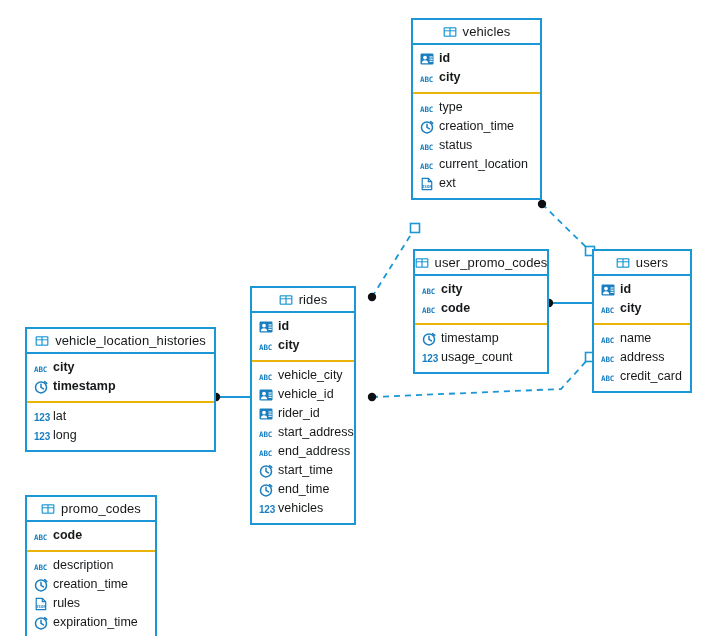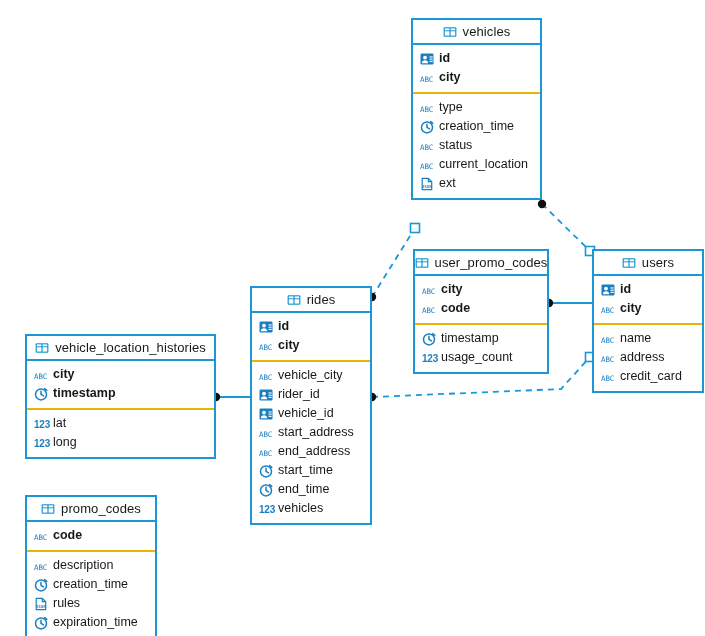--- a/index.html
+++ b/index.html
@@ -65,21 +65,21 @@
     font-size:10px;
     font-weight:bold;
     color:#1a7fc1;
     letter-spacing:-0.2px;
     line-height:14px;
     text-align:left;
     font-family:"Liberation Sans",sans-serif;
   }
   .ic-abc{
     font-size:7.5px;
-    font-weight:normal;
+    font-weight:bold;
     color:#1a7fc1;
     letter-spacing:-0.1px;
     line-height:14px;
     font-family:"DejaVu Sans Mono","Liberation Mono",monospace;
   }
 </style>
 </head>
 <body>
 
 <div id="canvas">
@@ -210,21 +210,21 @@
             </svg>
           </span>
           <span class="field-name">timestamp</span>
         </div>
         <div class="field">
           <span class="ic"><span class="ic-num">123</span></span>
           <span class="field-name">usage_count</span>
         </div>
       </div>
     </div>
-    <div class="entity" style="left: 592px; top: 249px; width: 112px;">
+    <div class="entity" style="left: 592px; top: 249px; width: 100px;">
       <div class="entity-header">
         <span class="ic">
           <svg viewBox="0 0 14 14">
             <rect x="0.6" y="2.2" width="12.8" height="9.6" rx="1" fill="#1a97d4"></rect>
             <rect x="1.8" y="3.4" width="4.6" height="1.9" fill="#ffffff"></rect>
             <rect x="7.6" y="3.4" width="4.6" height="1.9" fill="#ffffff"></rect>
             <rect x="1.8" y="6.3" width="4.6" height="4.3" fill="#ffffff"></rect>
             <rect x="7.6" y="6.3" width="4.6" height="4.3" fill="#ffffff"></rect>
           </svg>
         </span>
@@ -257,21 +257,21 @@
         <div class="field">
           <span class="ic"><span class="ic-abc">ABC</span></span>
           <span class="field-name">address</span>
         </div>
         <div class="field">
           <span class="ic"><span class="ic-abc">ABC</span></span>
           <span class="field-name">credit_card</span>
         </div>
       </div>
     </div>
-    <div class="entity" style="left: 250px; top: 286px; width: 122px;">
+    <div class="entity" style="left: 250px; top: 286px; width: 106px;">
       <div class="entity-header">
         <span class="ic">
           <svg viewBox="0 0 14 14">
             <rect x="0.6" y="2.2" width="12.8" height="9.6" rx="1" fill="#1a97d4"></rect>
             <rect x="1.8" y="3.4" width="4.6" height="1.9" fill="#ffffff"></rect>
             <rect x="7.6" y="3.4" width="4.6" height="1.9" fill="#ffffff"></rect>
             <rect x="1.8" y="6.3" width="4.6" height="4.3" fill="#ffffff"></rect>
             <rect x="7.6" y="6.3" width="4.6" height="4.3" fill="#ffffff"></rect>
           </svg>
         </span>
@@ -305,34 +305,34 @@
           <span class="ic">
             <svg viewBox="0 0 14 14">
               <rect x="0.5" y="1.5" width="13" height="11" rx="1.2" fill="#1a7fc1"></rect>
               <circle cx="5" cy="5.6" r="1.9" fill="#ffffff"></circle>
               <path d="M1.8 11.2c0-1.9 1.5-3 3.2-3s3.2 1.1 3.2 3z" fill="#ffffff"></path>
               <rect x="9.5" y="4.4" width="3.2" height="1.1" fill="#ffffff"></rect>
               <rect x="9.5" y="6.6" width="3.2" height="1.1" fill="#ffffff"></rect>
               <rect x="9.5" y="8.8" width="3.2" height="1.1" fill="#ffffff"></rect>
             </svg>
           </span>
-          <span class="field-name">rider_id</span>
+          <span class="field-name">vehicle_id</span>
         </div>
         <div class="field">
           <span class="ic">
             <svg viewBox="0 0 14 14">
               <rect x="0.5" y="1.5" width="13" height="11" rx="1.2" fill="#1a7fc1"></rect>
               <circle cx="5" cy="5.6" r="1.9" fill="#ffffff"></circle>
               <path d="M1.8 11.2c0-1.9 1.5-3 3.2-3s3.2 1.1 3.2 3z" fill="#ffffff"></path>
               <rect x="9.5" y="4.4" width="3.2" height="1.1" fill="#ffffff"></rect>
               <rect x="9.5" y="6.6" width="3.2" height="1.1" fill="#ffffff"></rect>
               <rect x="9.5" y="8.8" width="3.2" height="1.1" fill="#ffffff"></rect>
             </svg>
           </span>
-          <span class="field-name">vehicle_id</span>
+          <span class="field-name">rider_id</span>
         </div>
         <div class="field">
           <span class="ic"><span class="ic-abc">ABC</span></span>
           <span class="field-name">start_address</span>
         </div>
         <div class="field">
           <span class="ic"><span class="ic-abc">ABC</span></span>
           <span class="field-name">end_address</span>
         </div>
         <div class="field">
@@ -354,21 +354,21 @@
             </svg>
           </span>
           <span class="field-name">end_time</span>
         </div>
         <div class="field">
           <span class="ic"><span class="ic-num">123</span></span>
           <span class="field-name">vehicles</span>
         </div>
       </div>
     </div>
-    <div class="entity" style="left: 25px; top: 334px; width: 191px;">
+    <div class="entity" style="left: 25px; top: 327px; width: 191px;">
       <div class="entity-header">
         <span class="ic">
           <svg viewBox="0 0 14 14">
             <rect x="0.6" y="2.2" width="12.8" height="9.6" rx="1" fill="#1a97d4"></rect>
             <rect x="1.8" y="3.4" width="4.6" height="1.9" fill="#ffffff"></rect>
             <rect x="7.6" y="3.4" width="4.6" height="1.9" fill="#ffffff"></rect>
             <rect x="1.8" y="6.3" width="4.6" height="4.3" fill="#ffffff"></rect>
             <rect x="7.6" y="6.3" width="4.6" height="4.3" fill="#ffffff"></rect>
           </svg>
         </span>

